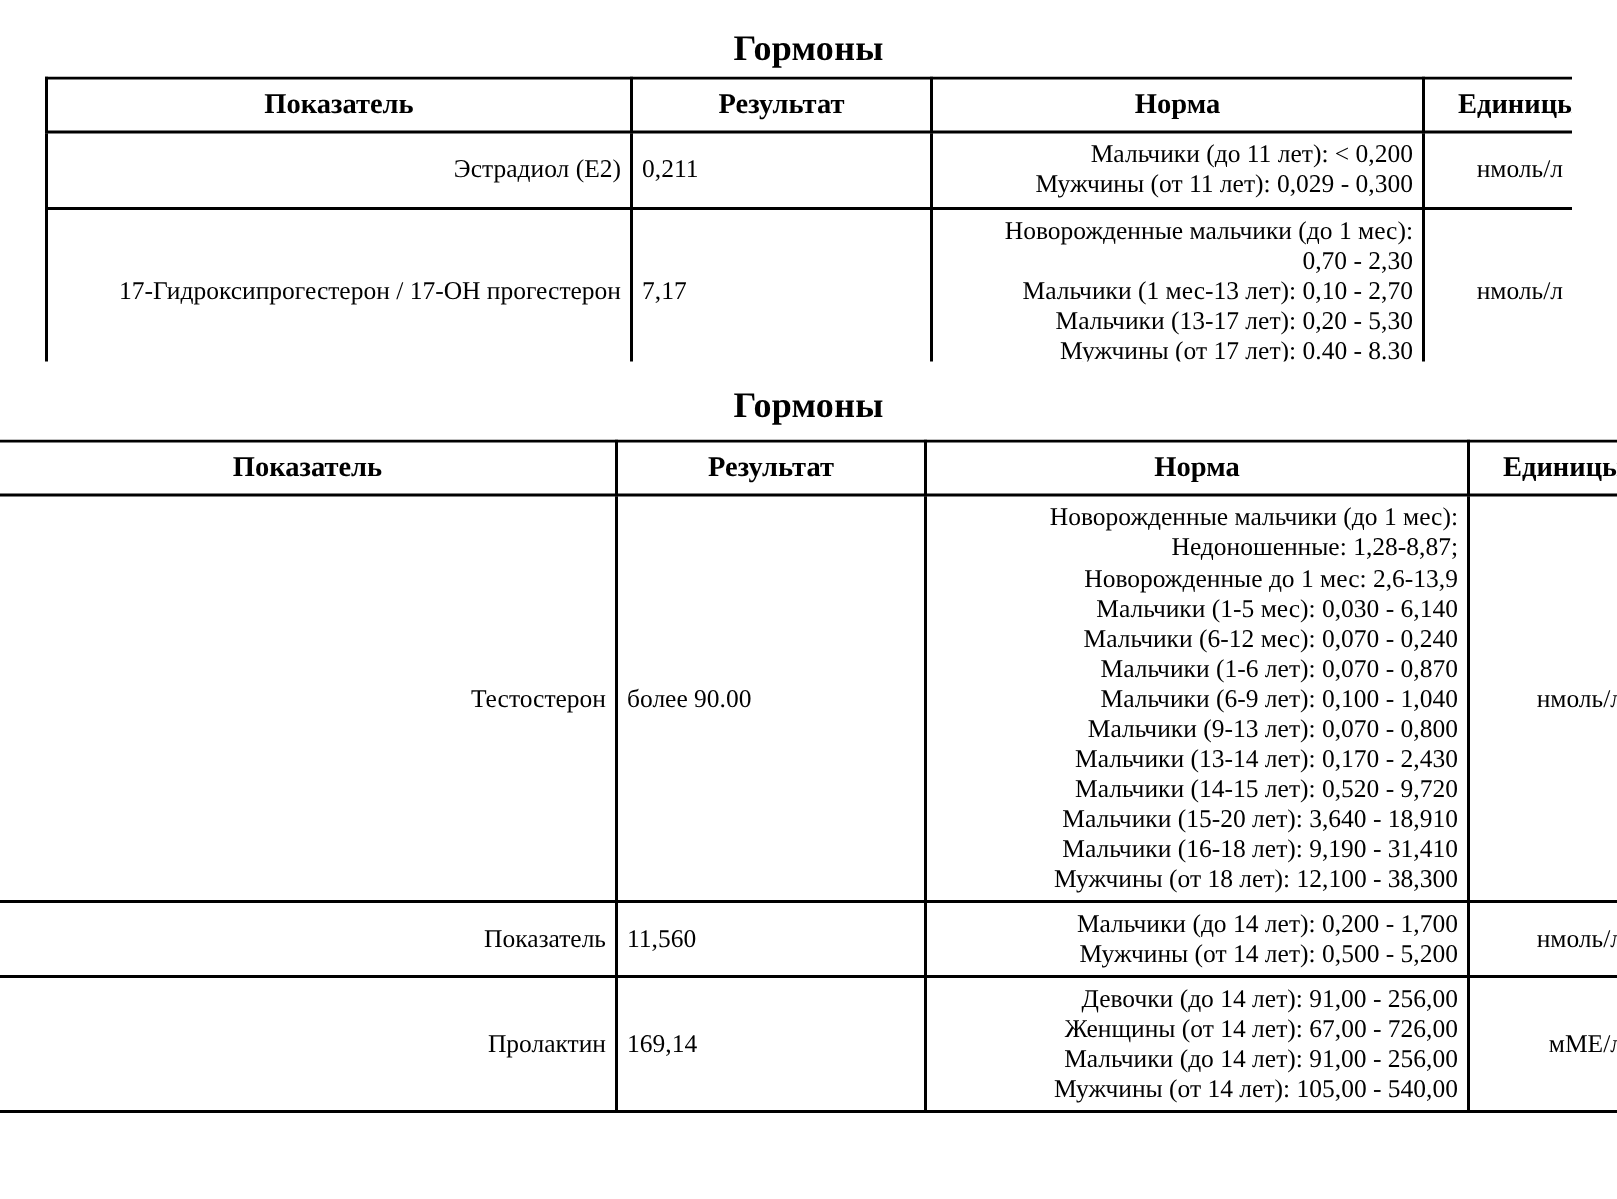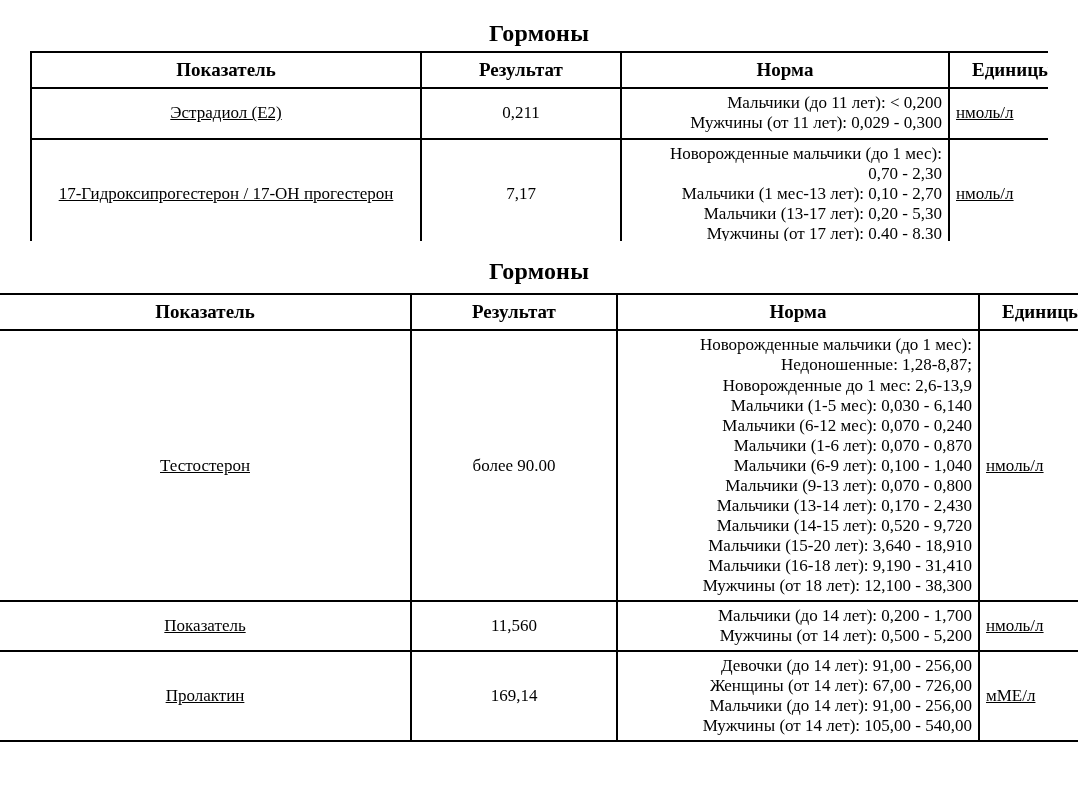--- a/index.html
+++ b/index.html
@@ -40,24 +40,24 @@
     padding: 4px 6px;
     vertical-align: middle;
     line-height: 1.18;
   }
   table.report th {
     font-weight: bold;
     text-align: center;
     font-size: 19px;
     padding: 6px 22px;
   }
-  .c-name { text-align: center; padding-left: 10px; text-decoration: underline; }
-  .c-res  { text-align: center; }
+  .c-name { text-align: right; padding-left: 10px; }
+  .c-res  { }
   .c-norm { text-align: right; }
-  .c-unit { text-align: left; text-decoration: underline; }
+  .c-unit { text-align: right; }
 
   
   .table1-wrap {
     position: absolute;
     left: 30px;
     top: 51px;
     width: 1018px;
     height: 190px;
     overflow: hidden;
   }

